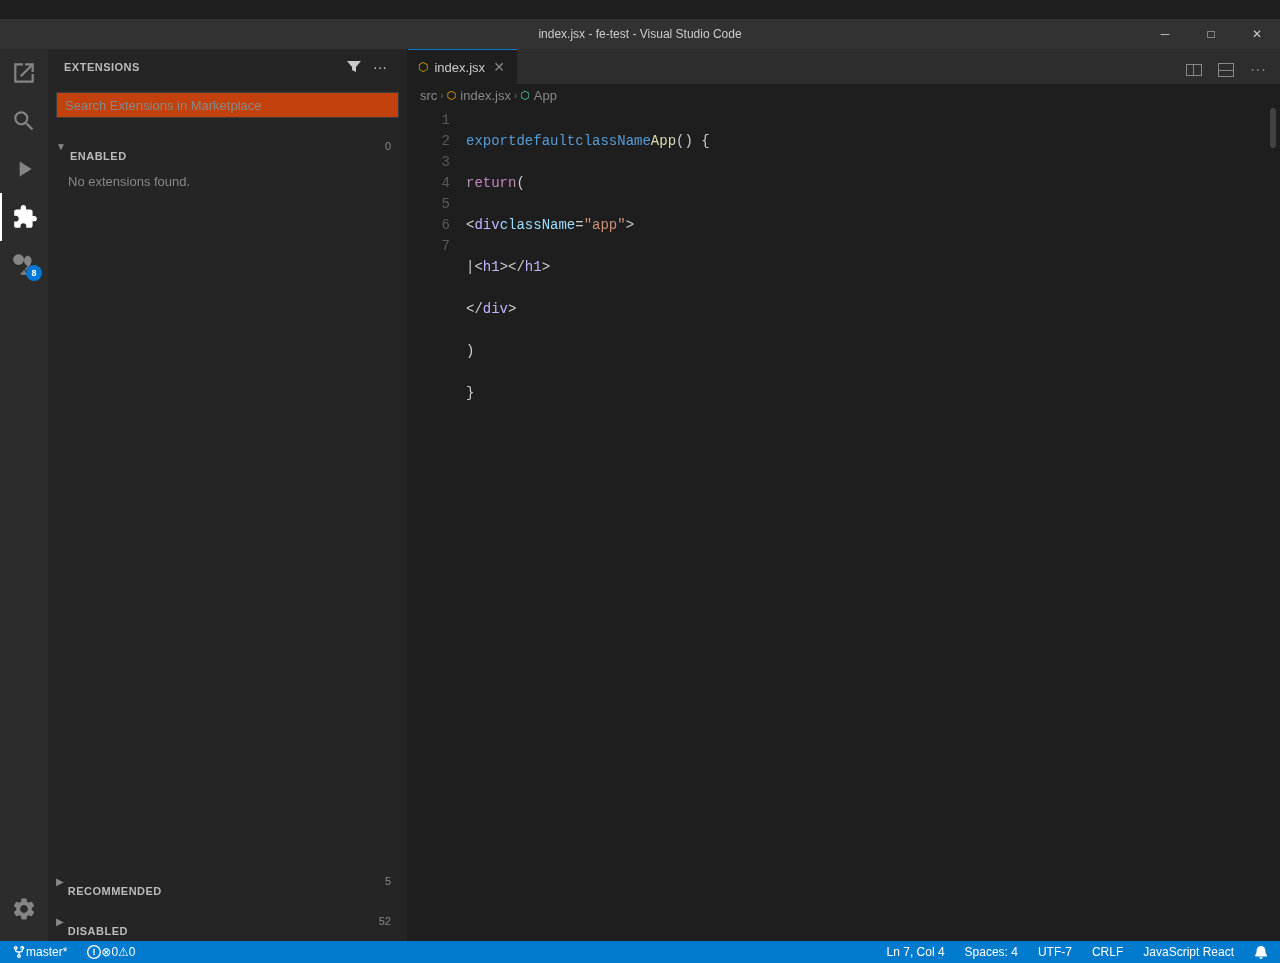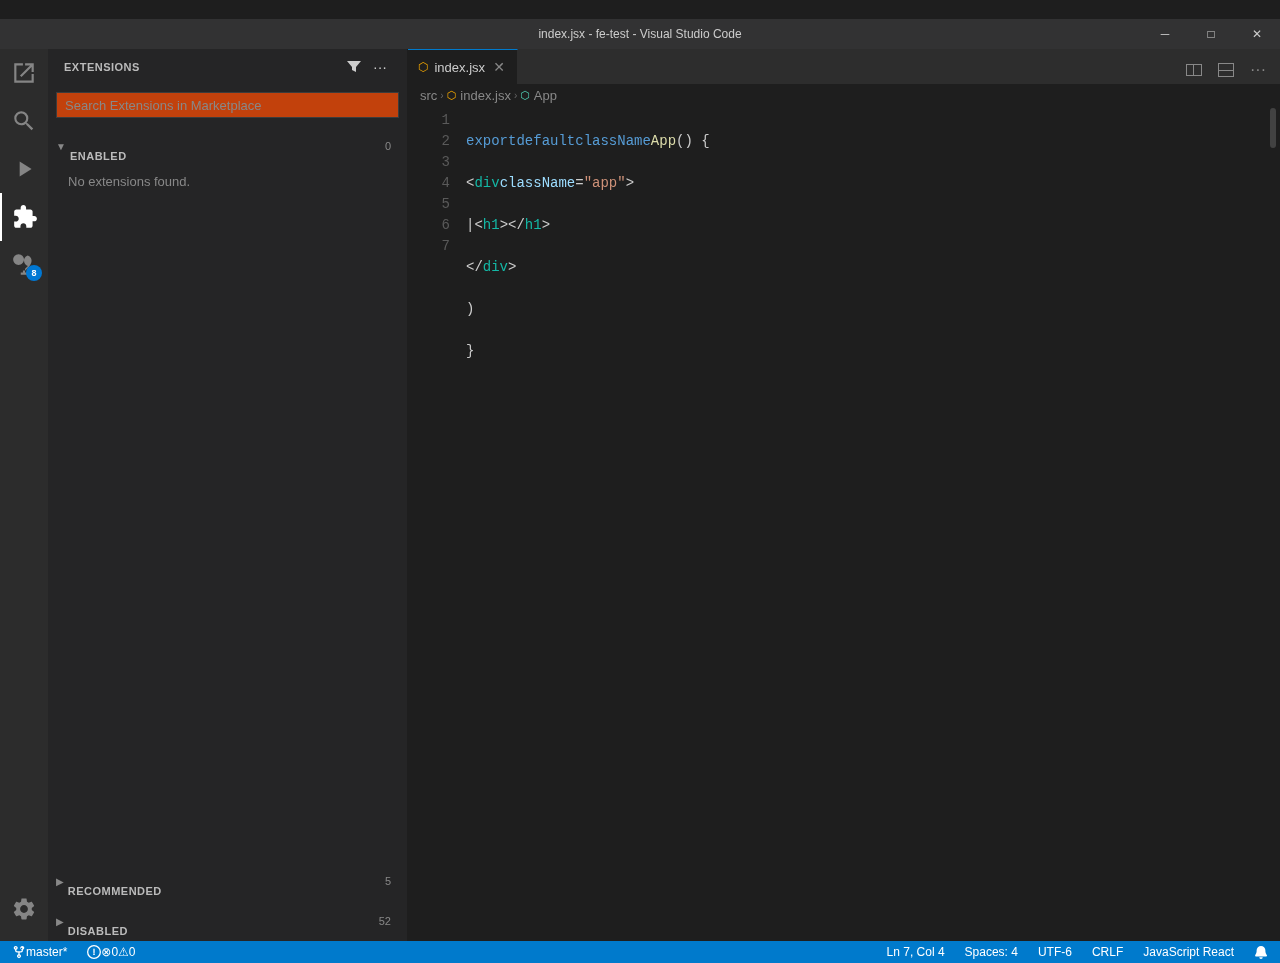--- a/index.html
+++ b/index.html
@@ -319,21 +319,21 @@
       white-space: pre;
       overflow: auto;
     }
     .code-line { height: 21px; display: flex; align-items: flex-start; }
 
     
     .kw { color: #569cd6; }
     .kw2 { color: #c586c0; }
     .fn { color: #dcdcaa; }
     .str { color: #ce9178; }
-    .tag { color: #14b8a6; }
+    .tag { color: #c4b5fd; }
     .attr { color: #9cdcfe; }
     .punct { color: #cccccc; }
 
     
     .scrollbar-track {
       width: 14px;
       background: #1e1e1e;
       flex-shrink: 0;
     }
     .scrollbar-thumb {
@@ -528,20 +528,21 @@
         <div>1</div>
         <div>2</div>
         <div>3</div>
         <div>4</div>
         <div>5</div>
         <div>6</div>
         <div>7</div>
       </div>
       <div class="code-content">
 <div class="code-line"><span class="kw">export</span> <span class="kw">default</span> <span class="kw">className</span> <span class="fn">App</span><span class="punct">() {</span></div>
+<div class="code-line">    <span class="kw2">return</span> <span class="punct">(</span></div>
 <div class="code-line">        <span class="punct">&lt;</span><span class="tag">div</span> <span class="attr">className</span><span class="punct">=</span><span class="str">"app"</span><span class="punct">&gt;</span></div>
 <div class="code-line">            <span class="punct">|</span>    <span class="punct">&lt;</span><span class="tag">h1</span><span class="punct">&gt;&lt;/</span><span class="tag">h1</span><span class="punct">&gt;</span></div>
 <div class="code-line">        <span class="punct">&lt;/</span><span class="tag">div</span><span class="punct">&gt;</span></div>
 <div class="code-line">    <span class="punct">)</span></div>
 <div class="code-line"><span class="punct">}</span></div>
       </div>
       <div class="scrollbar-track">
         <div class="scrollbar-thumb"></div>
       </div>
     </div>
@@ -567,21 +568,21 @@
     </div>
   </div>
   <div class="status-right">
     <div class="status-item">
       <span>Ln 7, Col 4</span>
     </div>
     <div class="status-item">
       <span>Spaces: 4</span>
     </div>
     <div class="status-item">
-      <span>UTF-6</span>
+      <span>UTF-7</span>
     </div>
     <div class="status-item">
       <span>CRLF</span>
     </div>
     <div class="status-item">
       <span>JavaScript React</span>
     </div>
     <div class="status-item">
       <svg width="14" height="14" viewBox="0 0 16 16" fill="white">
         <path d="M8 16a2 2 0 0 0 2-2H6a2 2 0 0 0 2 2zm6.67-4.33A7.5 7.5 0 0 1 13 7.05V6a5 5 0 0 0-10 0v1.05a7.5 7.5 0 0 1-1.67 4.62A1 1 0 0 0 2 13h12a1 1 0 0 0 .67-1.67z"></path>

